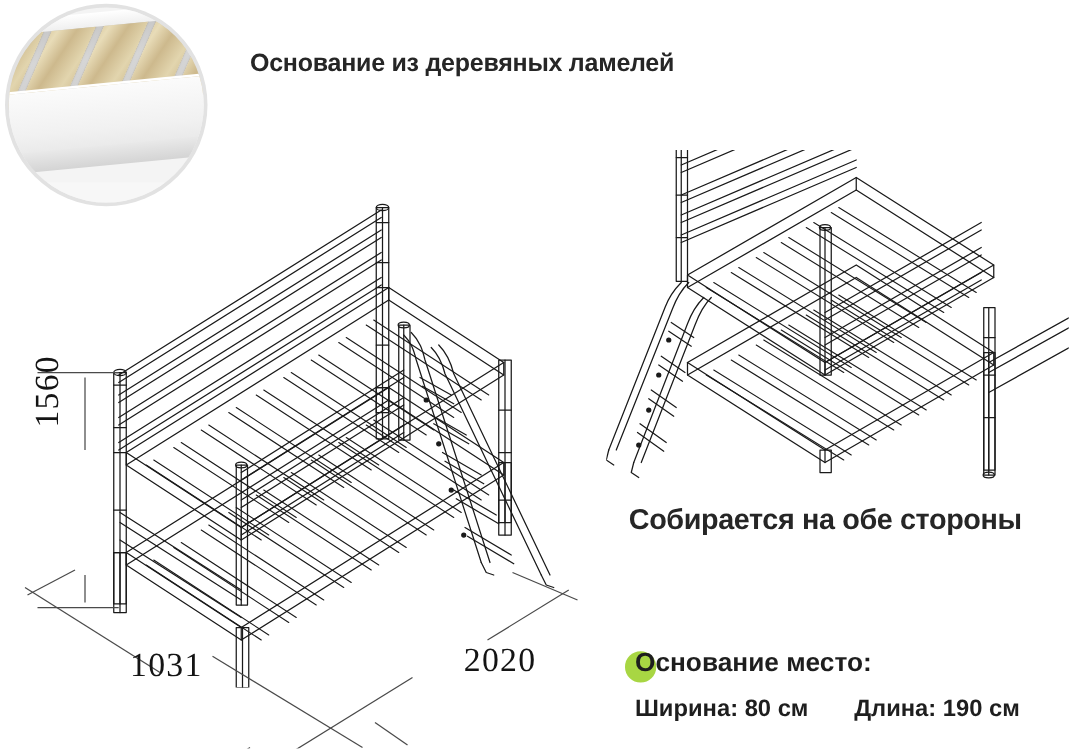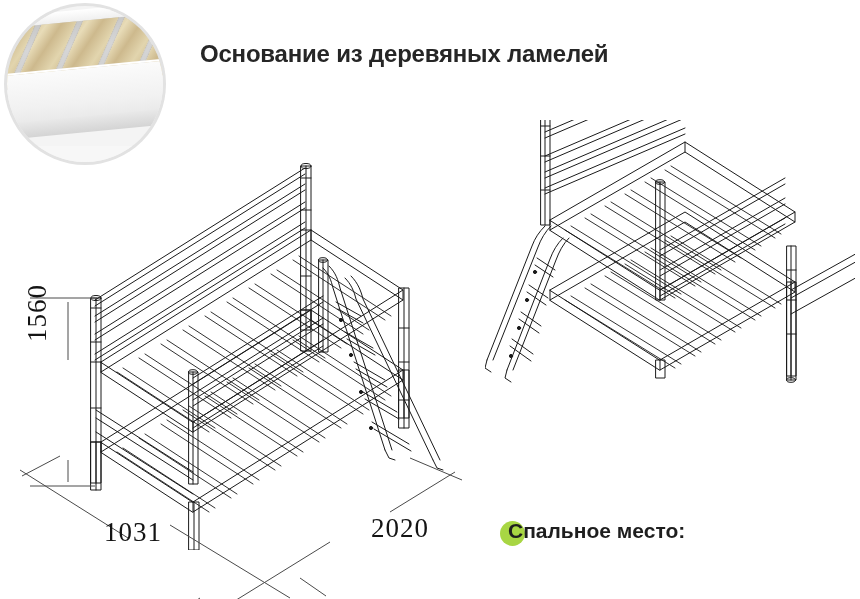--- a/index.html
+++ b/index.html
@@ -86,21 +86,21 @@
     left: 0; top: 150px;
     width: 200px; height: 40px;
     background: #f7f7f7;
   }
 
   
   #headline {
     position: absolute;
     left: 200px;
     top: 40px;
-    font-size: 24px;
+    font-size: 20px;
     font-weight: bold;
     color: #262626;
     letter-spacing: -.2px;
     white-space: nowrap;
   }
   #sub-headline {
     position: absolute;
     left: 200px;
     top: 74px;
     font-size: 21px;
@@ -519,21 +519,27 @@
       <line x1="330" y1="262" x2="212" y2="335"></line>
       <line x1="410" y1="178" x2="462" y2="200"></line>
       <line x1="200" y1="318" x2="176" y2="334"></line>
     </g>
   </svg>
 
   <div id="dim-height" class="dim-label">1560</div>
   <div id="dim-width" class="dim-label">1031</div>
   <div id="dim-depth" class="dim-label">2020</div>
 
+  <div id="assemble-note">Собирается на обе стороны</div>
 
   <div id="sleep-block">
     <div id="sleep-title-row">
       <div id="green-dot"></div>
-      <div id="sleep-title">Спальное место:</div>
+      <div id="sleep-title">Основание место:</div>
+    </div>
+    <div id="sleep-dims">
+      <span>Ширина: 80 см</span>
+      <span class="gap"></span>
+      <span>Длина: 190 см</span>
     </div>
   </div>
 
 </div>
 
 </body></html>

